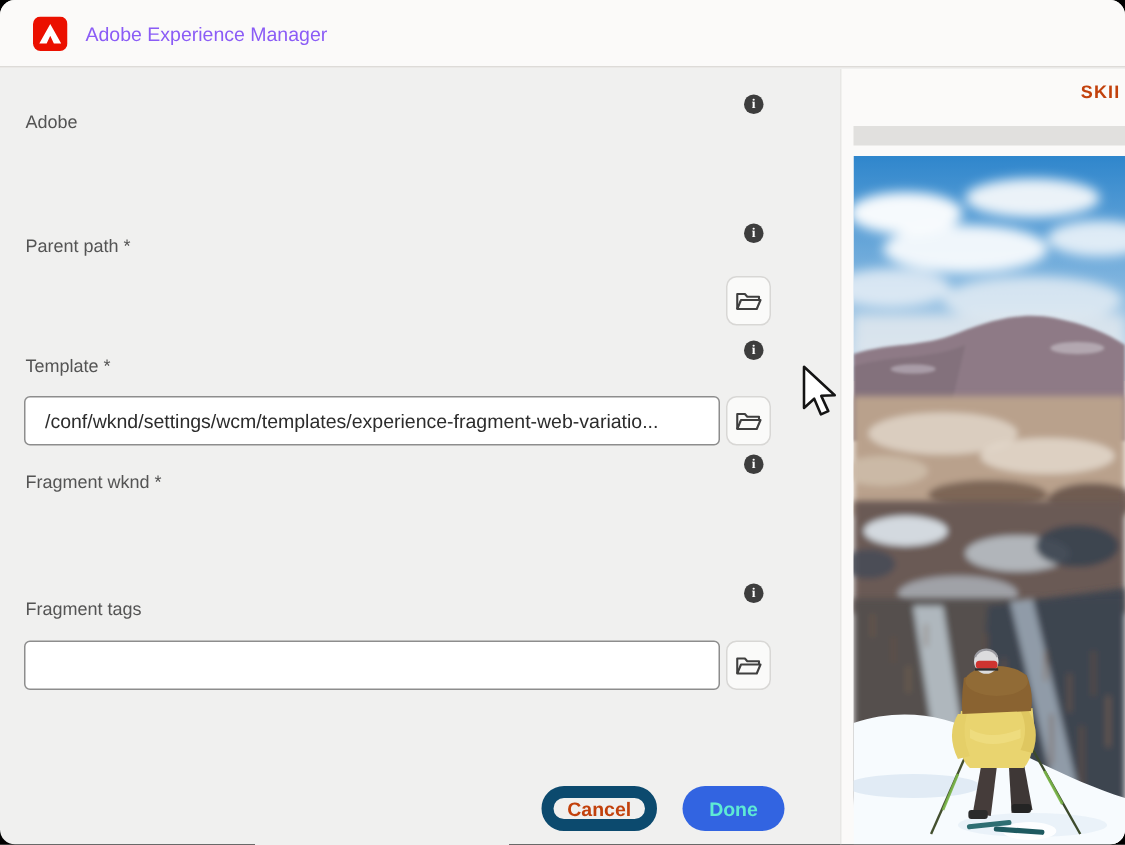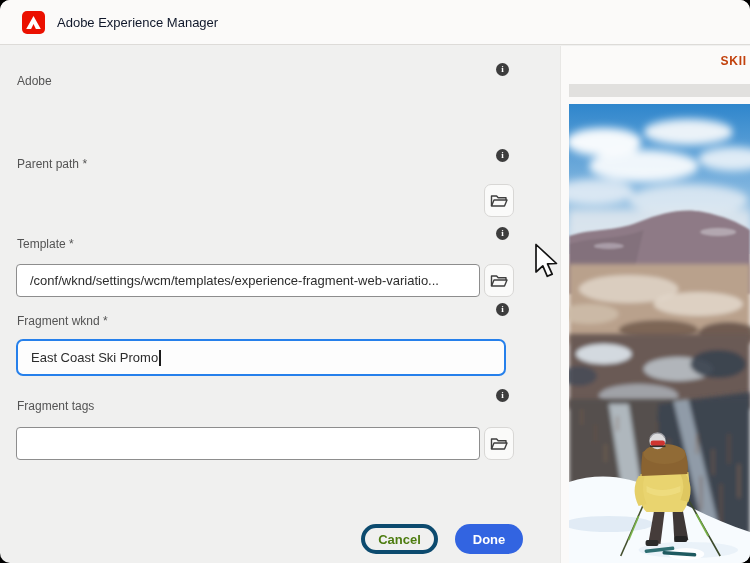--- a/index.html
+++ b/index.html
@@ -13,21 +13,21 @@
   .window{
     position:relative;width:750px;height:563px;border-radius:10px;overflow:hidden;
     background:#f0f0ef;
   }
   
   .topbar{
     position:absolute;left:0;top:0;width:750px;height:45px;background:#fbfaf9;
     border-bottom:1px solid #dddbd8;display:flex;align-items:center;gap:12px;
     padding-left:22px;
   }
-  .app-title{font-size:13px;color:#0f172a;}
+  .app-title{font-size:13px;color:#8b5cf6;}
   
   .info{
     position:absolute;left:496px;width:13px;height:13px;border-radius:50%;
     background:#3d3d3d;color:#fff;font-size:9px;font-weight:700;
     display:flex;align-items:center;justify-content:center;line-height:1;
     font-family:"Liberation Serif","DejaVu Serif",serif;
   }
   .i1{top:63px}.i2{top:149px}.i3{top:227px}.i4{top:303px}.i5{top:389px}
   .label{position:absolute;left:17px;font-size:12px;color:#545454;}
   .l1{top:74px}.l2{top:157px}.l3{top:237px}.l4{top:314px}.l5{top:399px}
@@ -50,22 +50,22 @@
     border:1px solid #d8d7d5;border-radius:7px;
     display:flex;align-items:center;justify-content:center;cursor:pointer;
   }
   .fb2{top:184px}.fb3{top:264px}.fb5{top:427px}
   
   .btn{
     position:absolute;top:524px;height:30px;border-radius:16px;
     display:flex;align-items:center;justify-content:center;
     font-size:13px;font-weight:700;cursor:pointer;
   }
-  .btn-cancel{left:361px;width:77px;background:transparent;border:4px solid #0c4a6e;color:#4d7c0f;}
-  .btn-done{left:455px;width:68px;background:var(--done-blue);border:none;color:#ffffff;}
+  .btn-cancel{left:361px;width:77px;background:transparent;border:8px solid #0c4a6e;color:#c2410c;}
+  .btn-done{left:455px;width:68px;background:var(--done-blue);border:none;color:#5eead4;}
   
   .preview{
     position:absolute;left:560px;top:46px;width:190px;height:517px;
     background:#fbfaf9;border-left:1px solid #e8e7e5;
   }
   .preview-heading{
     position:absolute;top:8px;right:3px;font-size:12px;font-weight:600;
     letter-spacing:.8px;color:#c2410c;
   }
   .preview-bar{position:absolute;left:8px;right:0;top:38px;height:13px;background:#e1e0de;}
@@ -112,24 +112,20 @@
     <span style="display:flex;">
       <svg width="20" height="16" viewBox="0 0 20 16">
         <path d="M2.5 13 V3 h5.1 l1.6 1.8 H17 v2.2" fill="none" stroke="#3f3f3f" stroke-width="1.4" stroke-linejoin="round"></path>
         <path d="M2.5 13 l2.5 -6 h13 l-2.5 6 z" fill="none" stroke="#3f3f3f" stroke-width="1.4" stroke-linejoin="round"></path>
       </svg>
     </span>
   </div>
 
   <span class="info i4">i</span>
   <div class="label l4">Fragment wknd *</div>
-  <div class="control title-input">
-    <span>East Coast Ski Promo</span>
-      <span class="caret"></span>
-  </div>
 
   <span class="info i5">i</span>
   <div class="label l5">Fragment tags</div>
   <div class="control in5">
     <span></span>
   </div>
   <div class="folder-btn fb5">
     <span style="display:flex;">
       <svg width="20" height="16" viewBox="0 0 20 16">
         <path d="M2.5 13 V3 h5.1 l1.6 1.8 H17 v2.2" fill="none" stroke="#3f3f3f" stroke-width="1.4" stroke-linejoin="round"></path>

